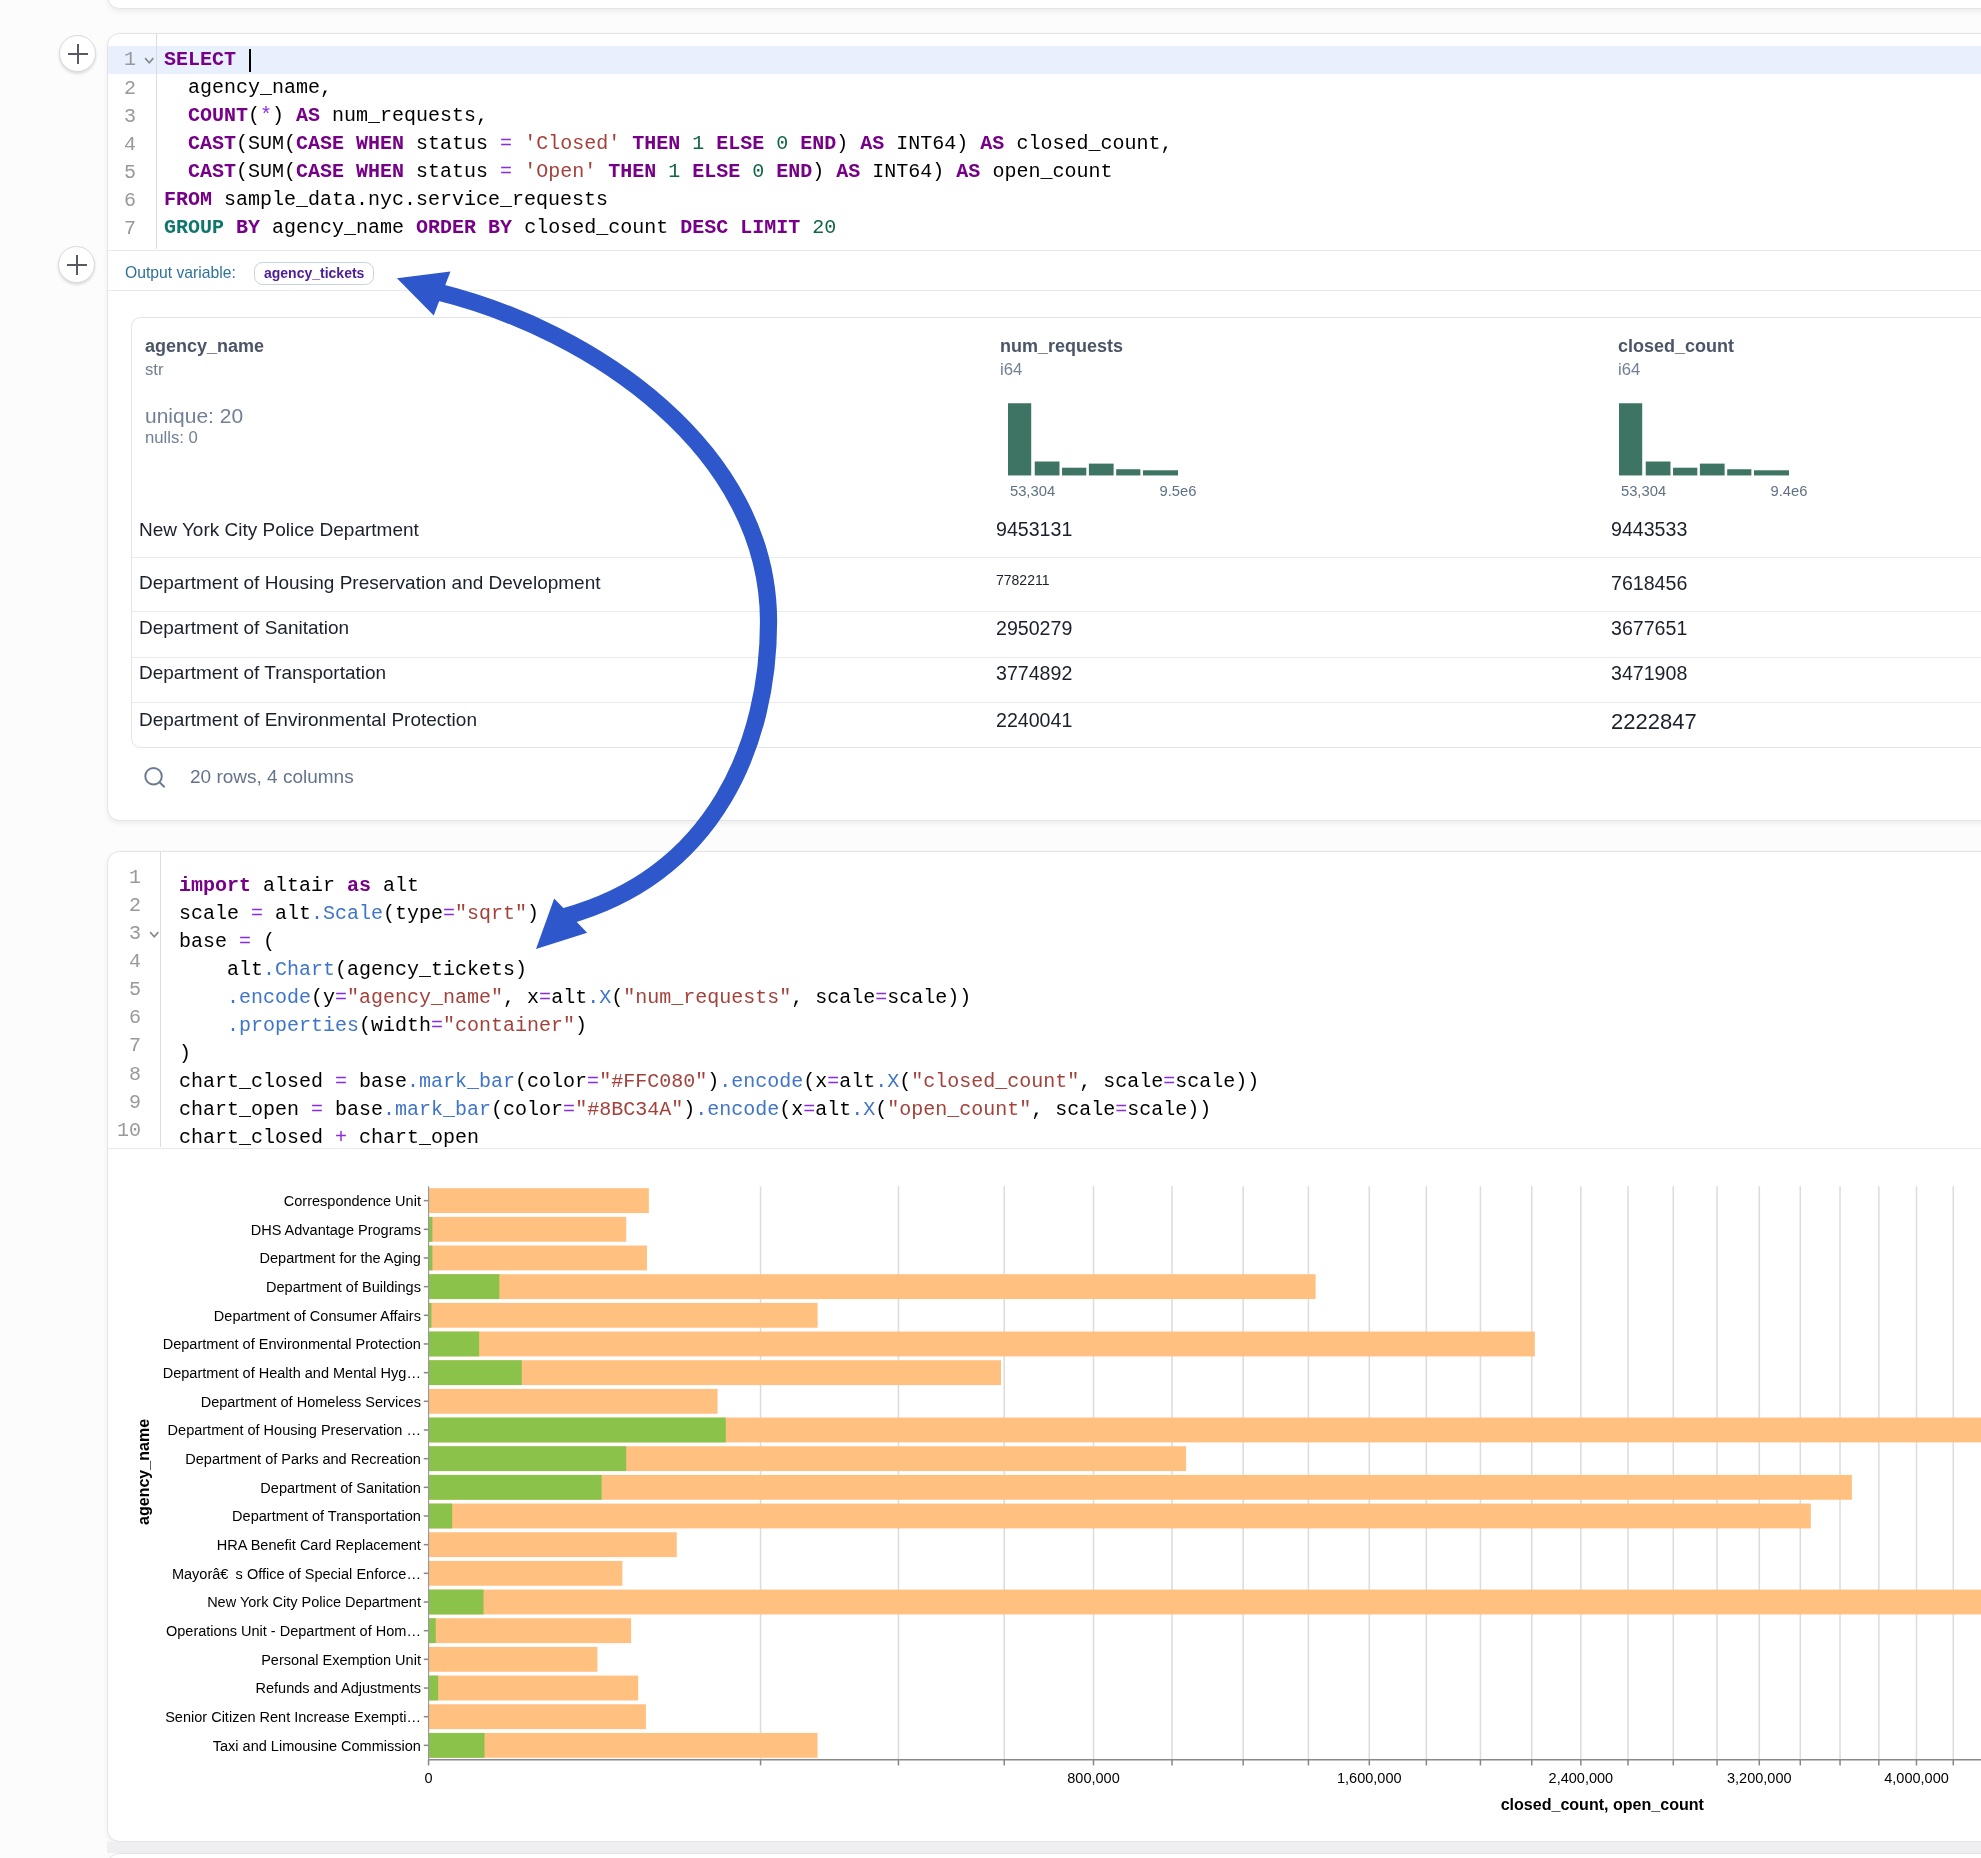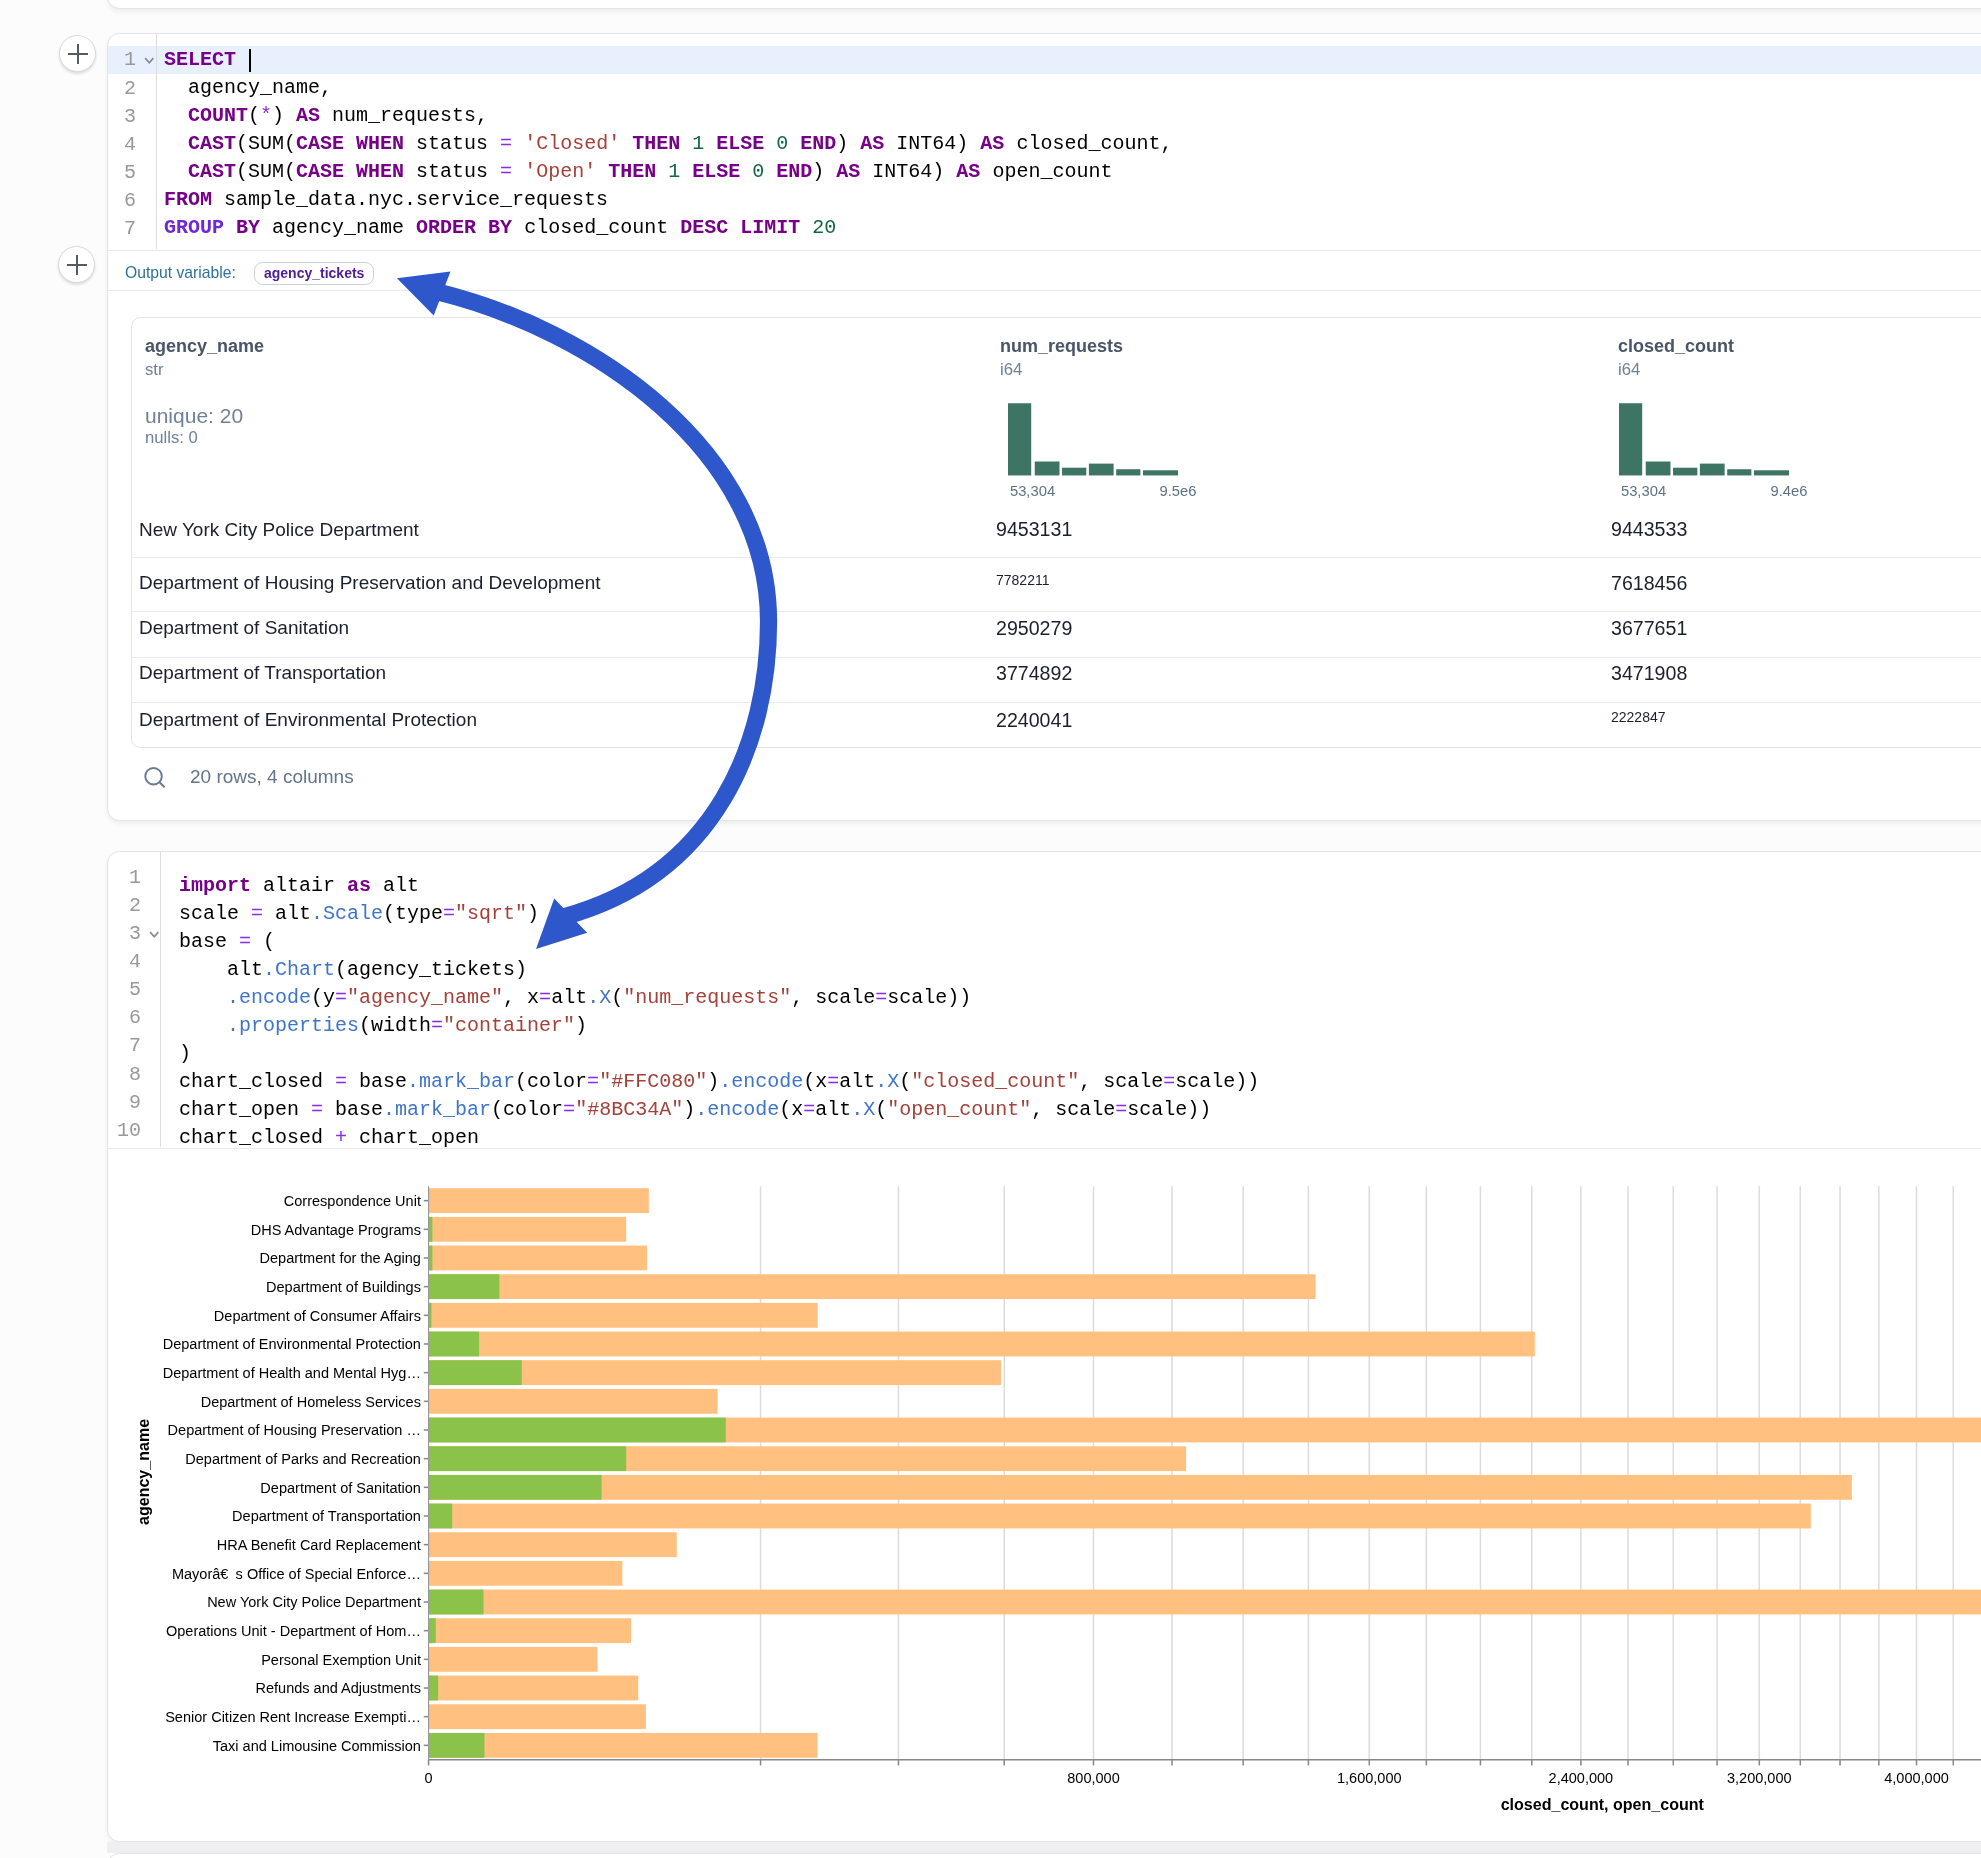--- a/index.html
+++ b/index.html
@@ -24,21 +24,21 @@
 <div style="position:absolute;left:79px;top:215px;width:57px;text-align:right;font:20px/28px 'Liberation Mono',monospace;color:#999">7</div>
 <svg width="10.5" height="7.6" viewBox="0 0 11 8" style="position:absolute;left:144px;top:57px">
     <polyline points="1.2,1.2 5.5,6 9.8,1.2" fill="none" stroke="#8a8a8a" stroke-width="1.8"></polyline>
   </svg>
 <pre style="position:absolute;left:164px;top:46px;margin:0;font:20px/28px 'Liberation Mono',monospace;color:#000"><b style="color:#770088">SELECT</b> 
   agency_name,
   <b style="color:#770088">COUNT</b>(<span style="color:#8a2be2">*</span>) <b style="color:#770088">AS</b> num_requests,
   <b style="color:#770088">CAST</b>(SUM(<b style="color:#770088">CASE</b> <b style="color:#770088">WHEN</b> status <span style="color:#8a2be2">=</span> <span style="color:#a3413a">'Closed'</span> <b style="color:#770088">THEN</b> <span style="color:#116644">1</span> <b style="color:#770088">ELSE</b> <span style="color:#116644">0</span> <b style="color:#770088">END</b>) <b style="color:#770088">AS</b> INT64) <b style="color:#770088">AS</b> closed_count,
   <b style="color:#770088">CAST</b>(SUM(<b style="color:#770088">CASE</b> <b style="color:#770088">WHEN</b> status <span style="color:#8a2be2">=</span> <span style="color:#a3413a">'Open'</span> <b style="color:#770088">THEN</b> <span style="color:#116644">1</span> <b style="color:#770088">ELSE</b> <span style="color:#116644">0</span> <b style="color:#770088">END</b>) <b style="color:#770088">AS</b> INT64) <b style="color:#770088">AS</b> open_count
 <b style="color:#770088">FROM</b> sample_data.nyc.service_requests
-<b style="color:#6d28d9">GROUP</b> <b style="color:#770088">BY</b> agency_name <b style="color:#770088">ORDER</b> <b style="color:#770088">BY</b> closed_count <b style="color:#770088">DESC</b> <b style="color:#770088">LIMIT</b> <span style="color:#116644">20</span></pre>
+<b style="color:#0f766e">GROUP</b> <b style="color:#770088">BY</b> agency_name <b style="color:#770088">ORDER</b> <b style="color:#770088">BY</b> closed_count <b style="color:#770088">DESC</b> <b style="color:#770088">LIMIT</b> <span style="color:#116644">20</span></pre>
 <div style="position:absolute;left:249px;top:49px;width:1.5px;height:23px;background:#000"></div>
 <div style="position:absolute;left:108px;top:250px;width:1874px;height:1px;background:#e9e9ec"></div>
 <div style="position:absolute;left:108px;top:290px;width:1874px;height:1px;background:#e9e9ec"></div>
 <div style="position:absolute;left:125px;top:264px;font-size:15.7px;font-weight:normal;color:#2e7298;white-space:nowrap">Output variable:</div>
 <div style="position:absolute;left:254px;top:262px;width:120px;height:23px;border:1px solid #c9d2e0;border-radius:8.6px;overflow:hidden;box-sizing:border-box">
     <div style="position:absolute;left:9px;top:2.4px;font-size:14px;font-weight:bold;color:#4c1d95;white-space:nowrap">agency_tickets</div>
   </div>
 <div style="position:absolute;left:131px;top:317px;width:1902px;height:431px;border:1px solid #e2e4e8;border-radius:9.6px;box-sizing:border-box"></div>
 <div style="position:absolute;left:145px;top:336px;font-size:18px;font-weight:bold;color:#4a5568">agency_name</div>
 <div style="position:absolute;left:145px;top:360px;font-size:16.7px;color:#718096">str</div>
@@ -79,21 +79,21 @@
 <div style="position:absolute;left:139px;top:617px;font-size:19px;color:#1a202c">Department of Sanitation</div>
 <div style="position:absolute;left:996px;top:617px;font-size:19.6px;color:#1a202c">2950279</div>
 <div style="position:absolute;left:1611px;top:617px;font-size:19.6px;color:#1a202c">3677651</div>
 <div style="position:absolute;left:132px;top:657px;width:1850px;height:1px;background:#e8ebf0"></div>
 <div style="position:absolute;left:139px;top:662px;font-size:19px;color:#1a202c">Department of Transportation</div>
 <div style="position:absolute;left:996px;top:662px;font-size:19.6px;color:#1a202c">3774892</div>
 <div style="position:absolute;left:1611px;top:662px;font-size:19.6px;color:#1a202c">3471908</div>
 <div style="position:absolute;left:132px;top:702px;width:1850px;height:1px;background:#e8ebf0"></div>
 <div style="position:absolute;left:139px;top:709px;font-size:19px;color:#1a202c">Department of Environmental Protection</div>
 <div style="position:absolute;left:996px;top:709px;font-size:19.6px;color:#1a202c">2240041</div>
-<div style="position:absolute;left:1611px;top:709px;font-size:14px;color:#1a202c">2222847</div>
+<div style="position:absolute;left:1611px;top:709px;font-size:22px;color:#1a202c">2222847</div>
 <svg width="25" height="25" viewBox="0 0 26 26" style="position:absolute;left:142px;top:764px">
 <circle cx="12" cy="12.7" r="8.6" fill="none" stroke="#6b7a90" stroke-width="2"></circle>
 <line x1="18.3" y1="19" x2="23" y2="23.6" stroke="#6b7a90" stroke-width="2" stroke-linecap="round"></line>
   </svg>
 <div style="position:absolute;left:190px;top:766px;font-size:19px;color:#64748b">20 rows, 4 columns</div>
 <div class="cell" style="top:851px;height:989px"></div>
 <div style="position:absolute;left:160px;top:852px;width:1px;height:295px;background:#ddd"></div>
 <div style="position:absolute;left:84px;top:864px;width:57px;text-align:right;font:20px/28px 'Liberation Mono',monospace;color:#999">1</div>
 <div style="position:absolute;left:84px;top:892px;width:57px;text-align:right;font:20px/28px 'Liberation Mono',monospace;color:#999">2</div>
 <div style="position:absolute;left:84px;top:920px;width:57px;text-align:right;font:20px/28px 'Liberation Mono',monospace;color:#999">3</div>

